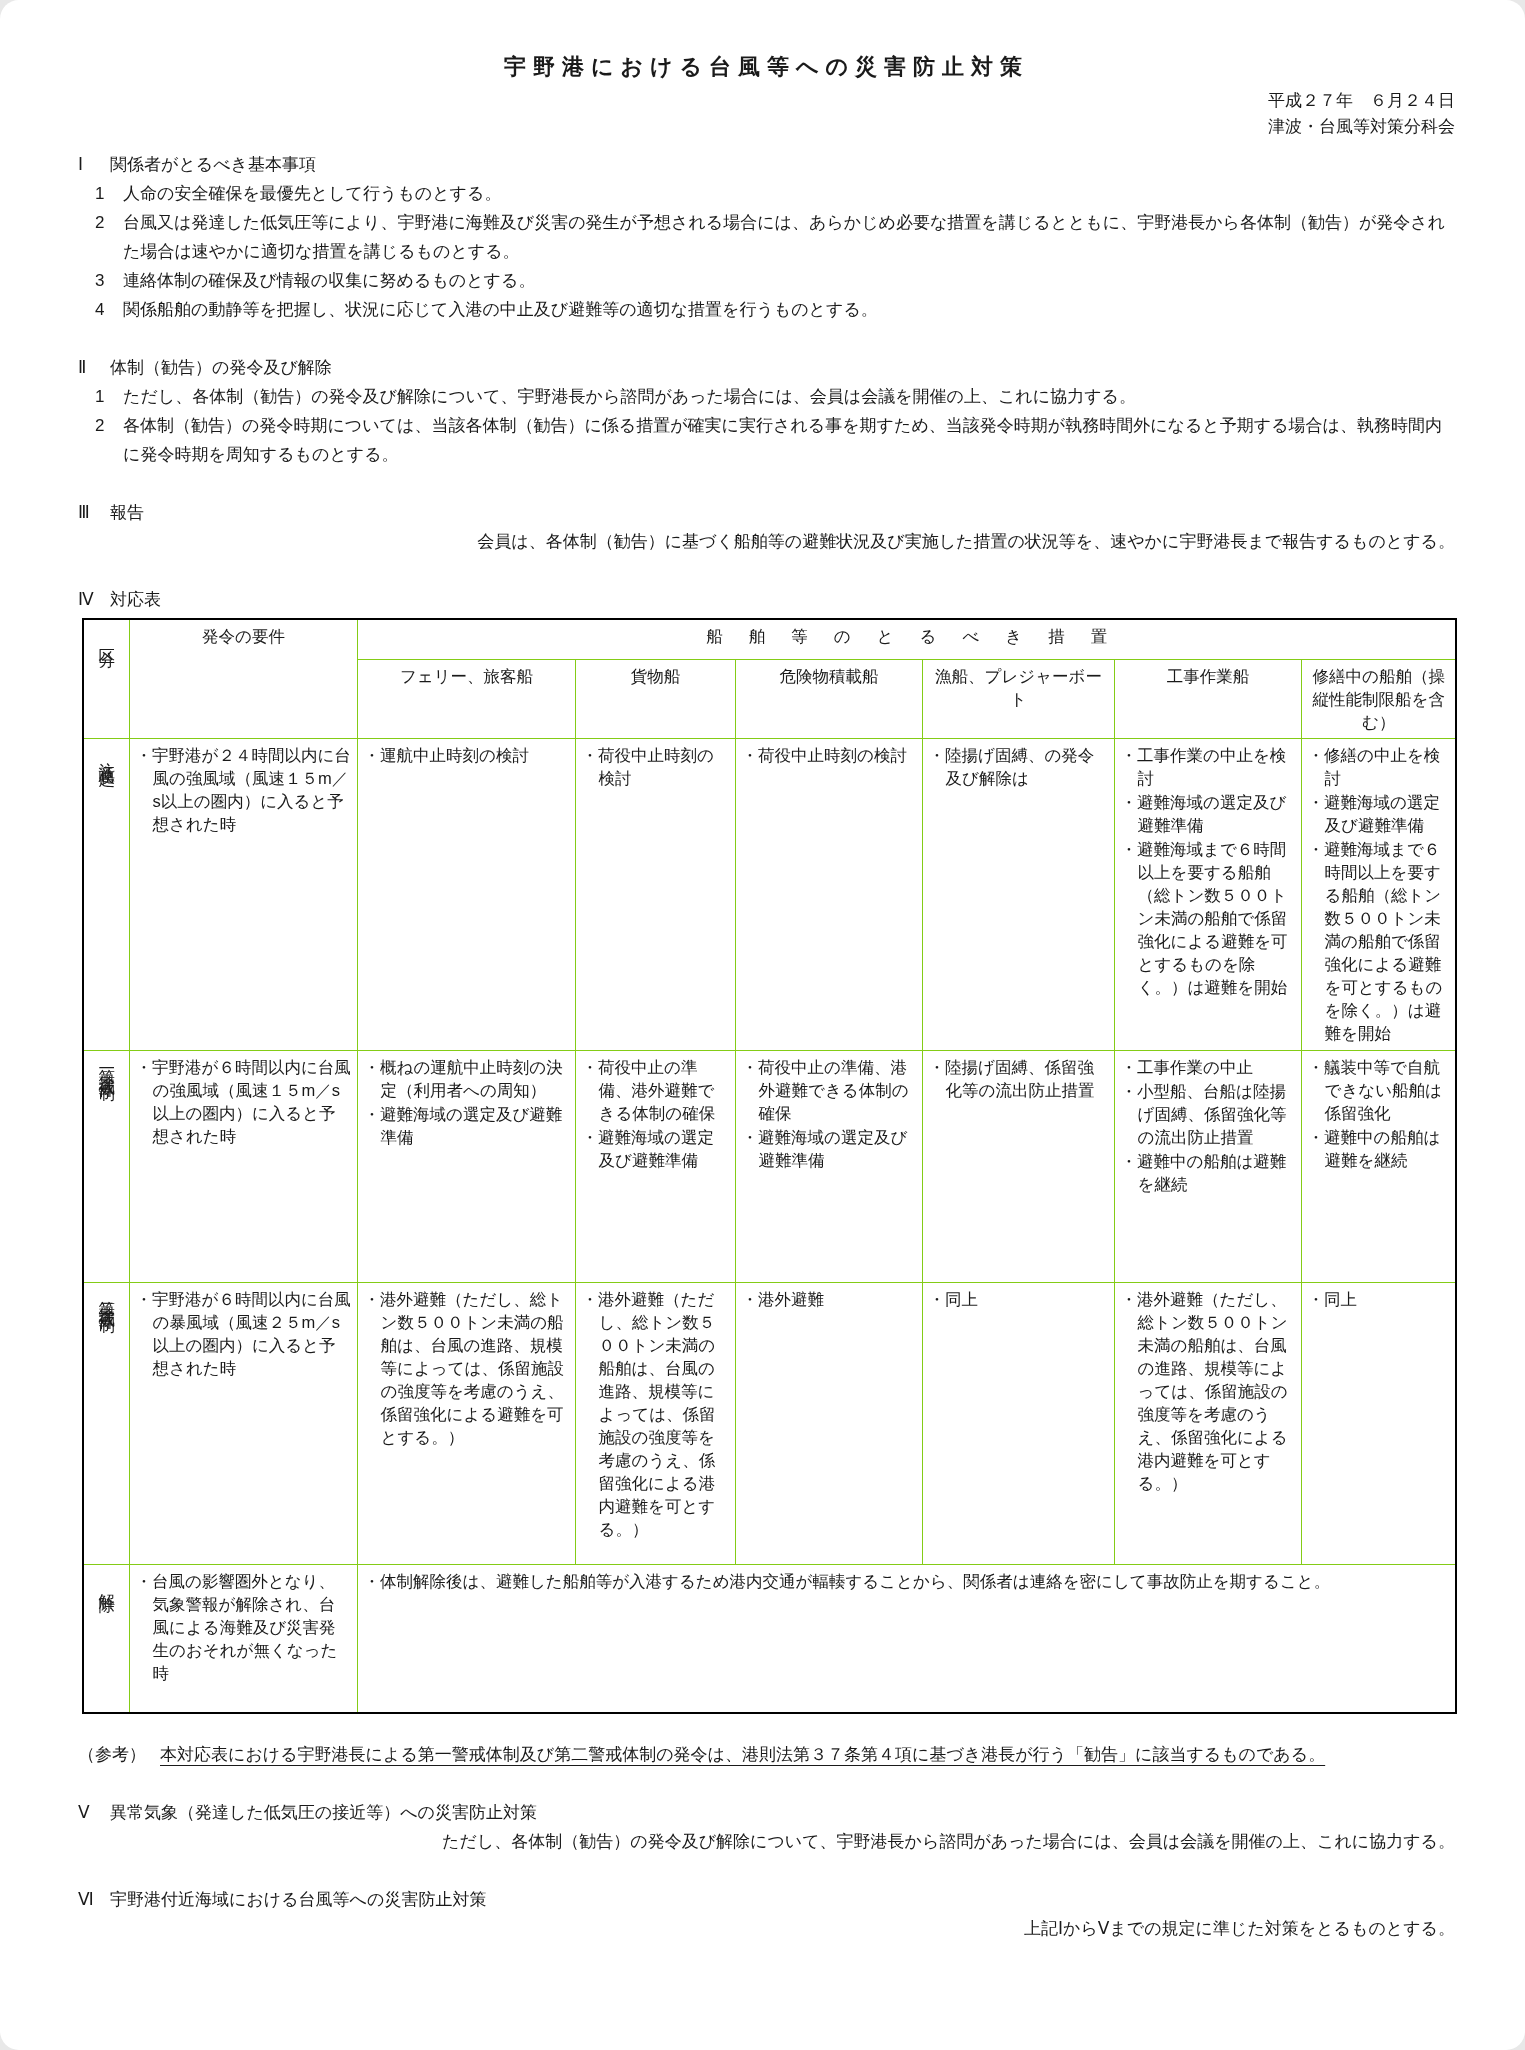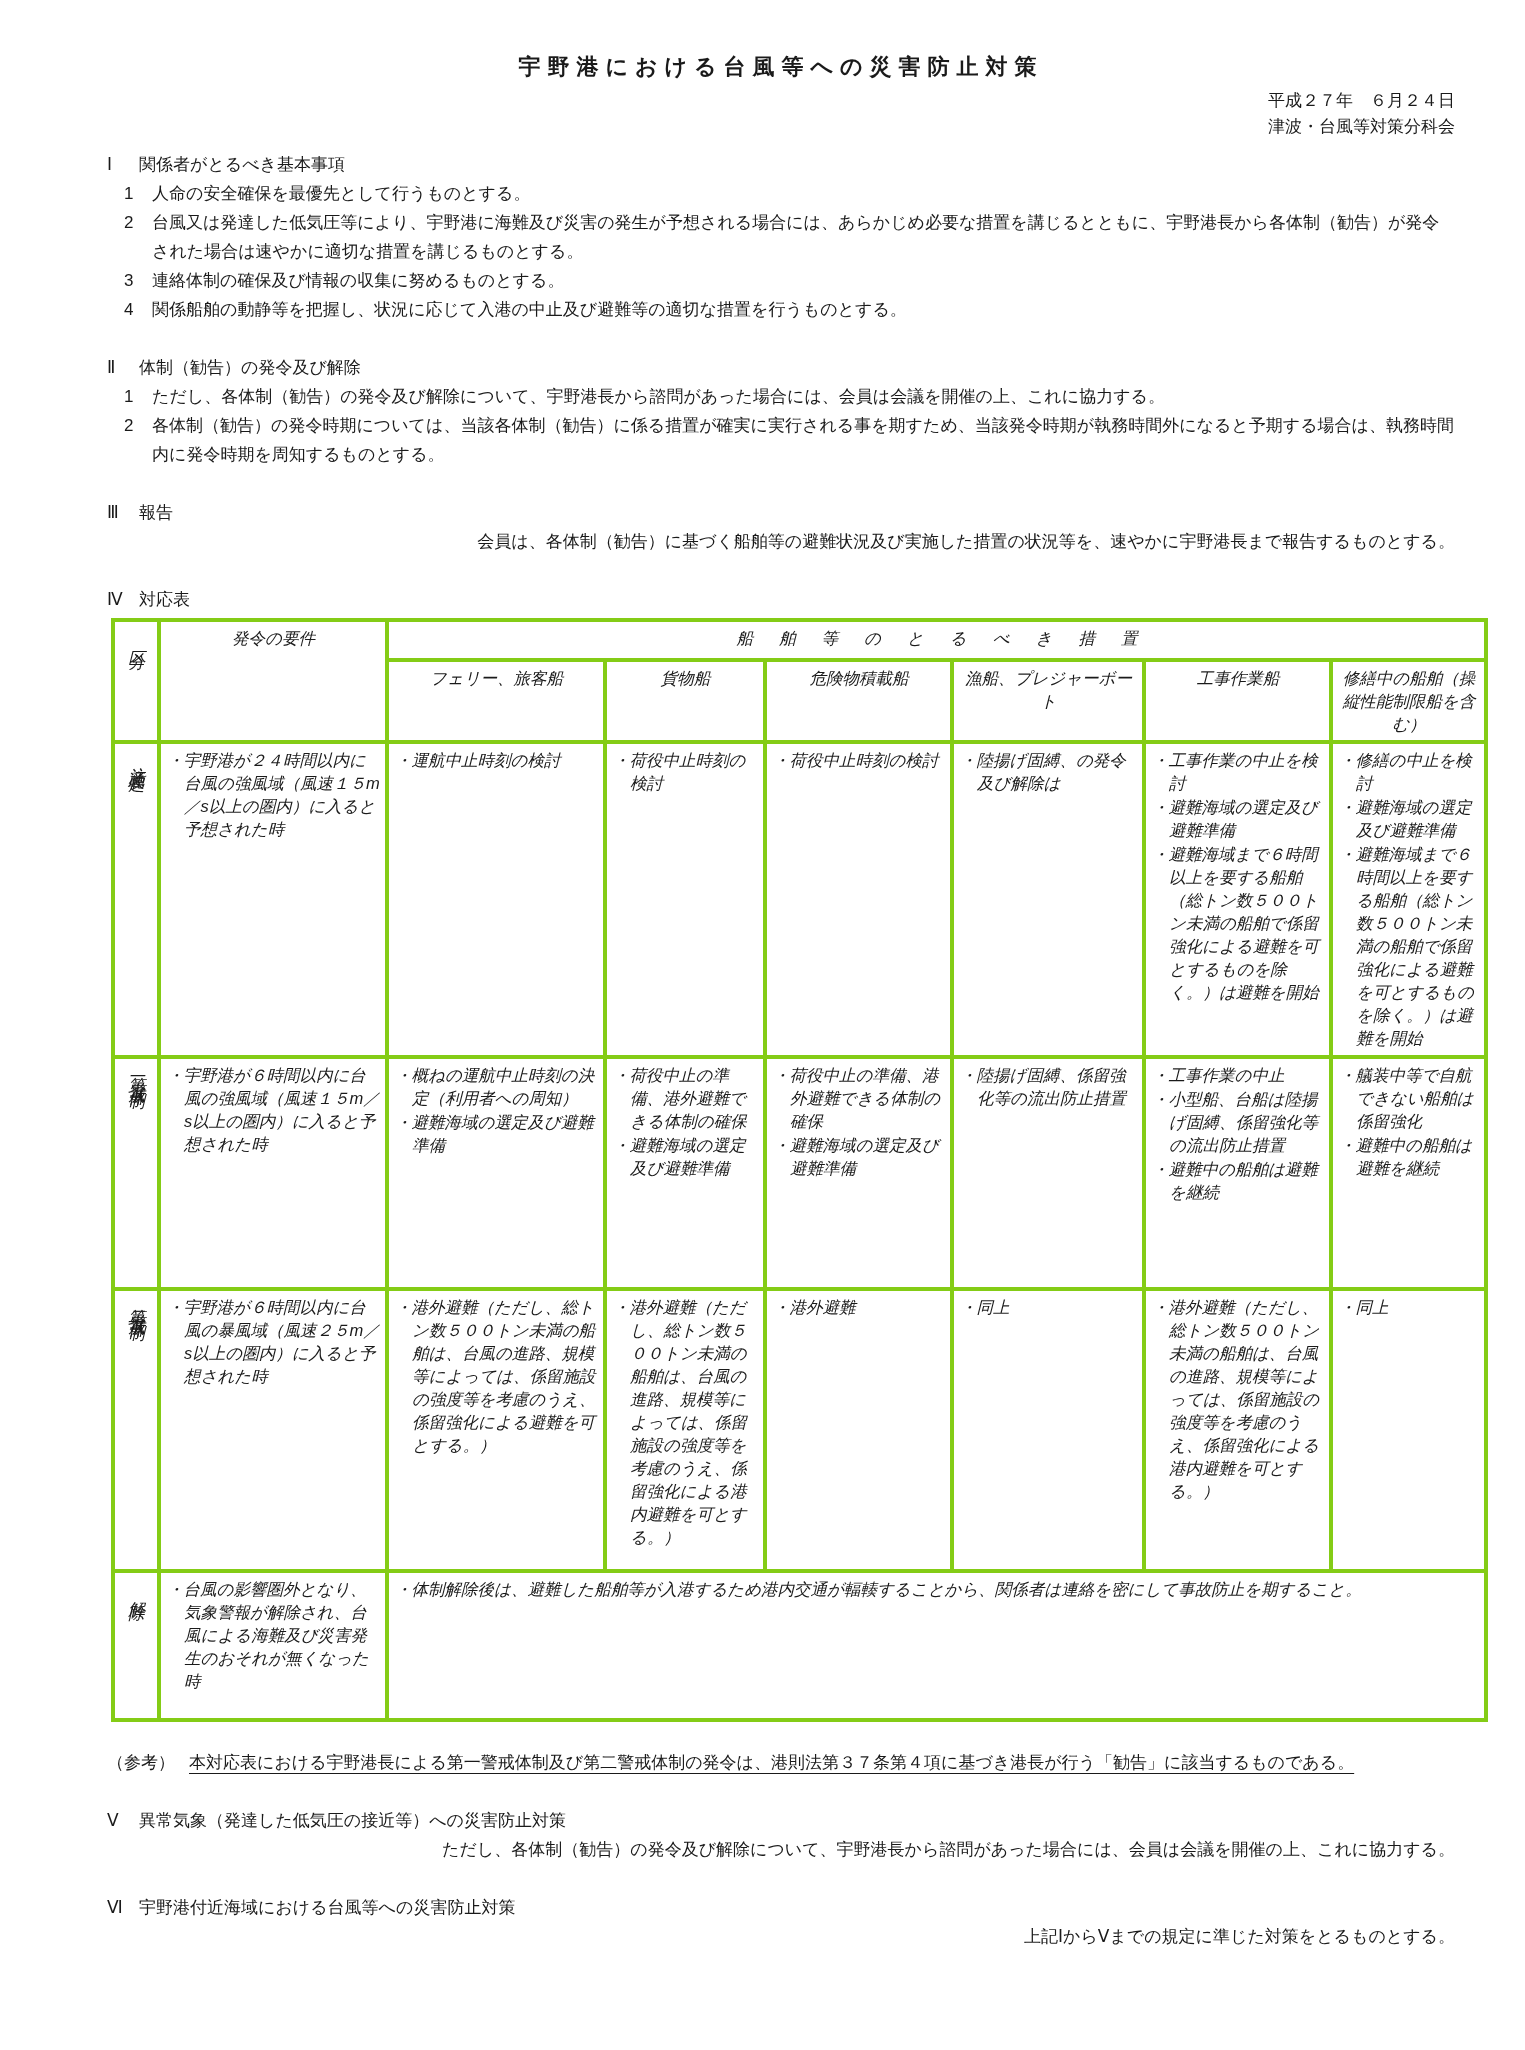--- a/index.html
+++ b/index.html
@@ -4,22 +4,23 @@
 <style>
   html,body{margin:0;padding:0;background:#e8e8e8;}
   .page{
     position:relative;
     width:1525px;height:2050px;
     margin:0 auto;background:#ffffff;
     font-family:"Liberation Sans","DejaVu Sans",sans-serif;
     color:#1a1a1a;
     font-size:17px;line-height:29px;
     box-sizing:border-box;
-    padding:52px 70px 40px 107px;
+    padding:52px 70px 40px 78px;
     overflow:hidden;
+    border-radius:19px;
   }
   .title{
     text-align:center;font-size:22px;font-weight:bold;
     letter-spacing:7px;line-height:30px;margin:0 0 6px 0;
   }
   .right-block{text-align:right;line-height:26px;margin-bottom:10px;}
   .sec{margin-top:0;}
   .sec-head{display:flex;margin-top:0;}
   .sec-head .rnum{width:32px;flex:0 0 32px;}
   .item{display:flex;padding-left:17px;}
@@ -28,24 +29,23 @@
   .plain-indent{padding-left:32px;text-align:right;}
   .gap-lg{height:29px;}
   
   table.taiou{
     border-collapse:collapse;table-layout:fixed;
     width:1373px;margin-left:4px;margin-top:4px;
     font-size:16.5px;line-height:23px;
   }
   table.taiou{border:2px solid #000;}
   table.taiou td,table.taiou th{
-    border:4px solid #84cc16;padding:5px 5px 4px 6px;
+    border:1px solid #84cc16;padding:5px 5px 4px 6px;
     vertical-align:top;font-weight:normal;box-sizing:border-box;
     overflow:hidden;
-    font-style:italic;
   }
   td.hdr{text-align:center;vertical-align:middle;padding:2px;}
   td.measures-hdr{letter-spacing:26px;text-indent:26px;text-align:center;vertical-align:middle;}
   td.kubun{text-align:center;vertical-align:middle;}
   .vlabel{writing-mode:vertical-rl;text-orientation:upright;letter-spacing:3px;display:inline-block;}
   .bullet{padding-left:17px;text-indent:-17px;margin-bottom:1px;}
   .bullet::before{content:"・";}
   
   .refnote{display:flex;margin-top:26px;}
   .refnote .reflabel{flex:0 0 82px;}

